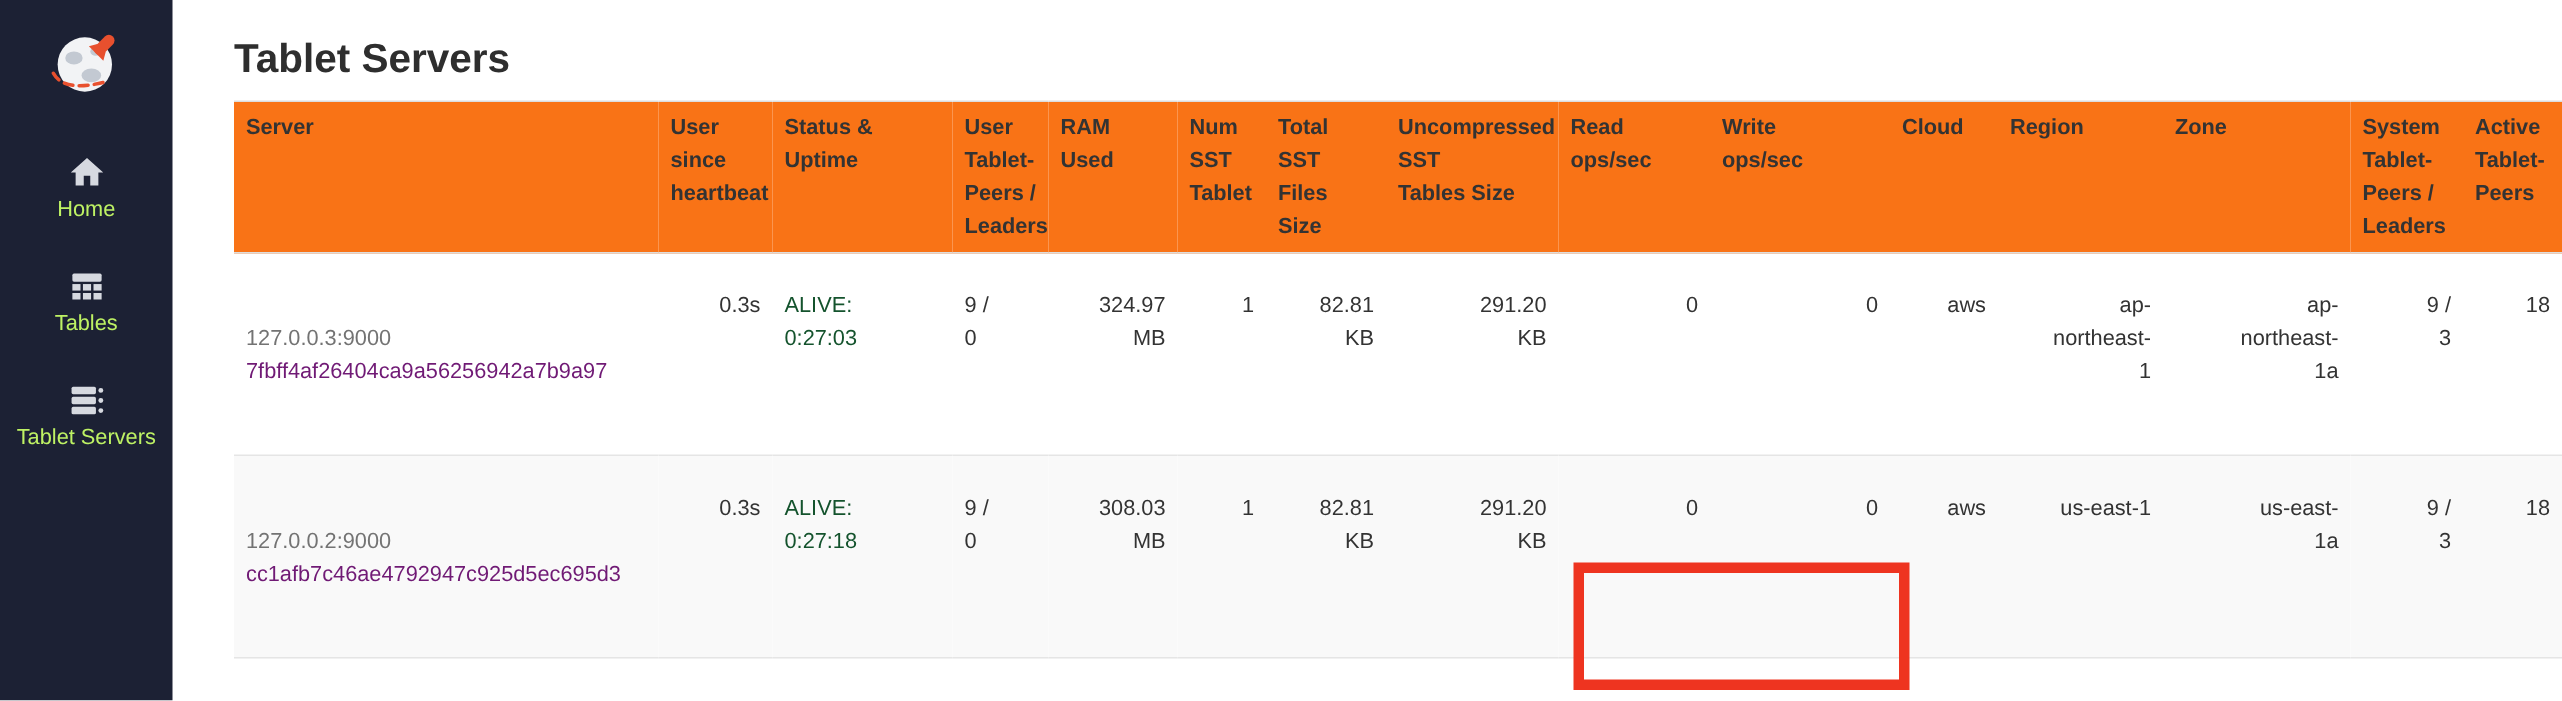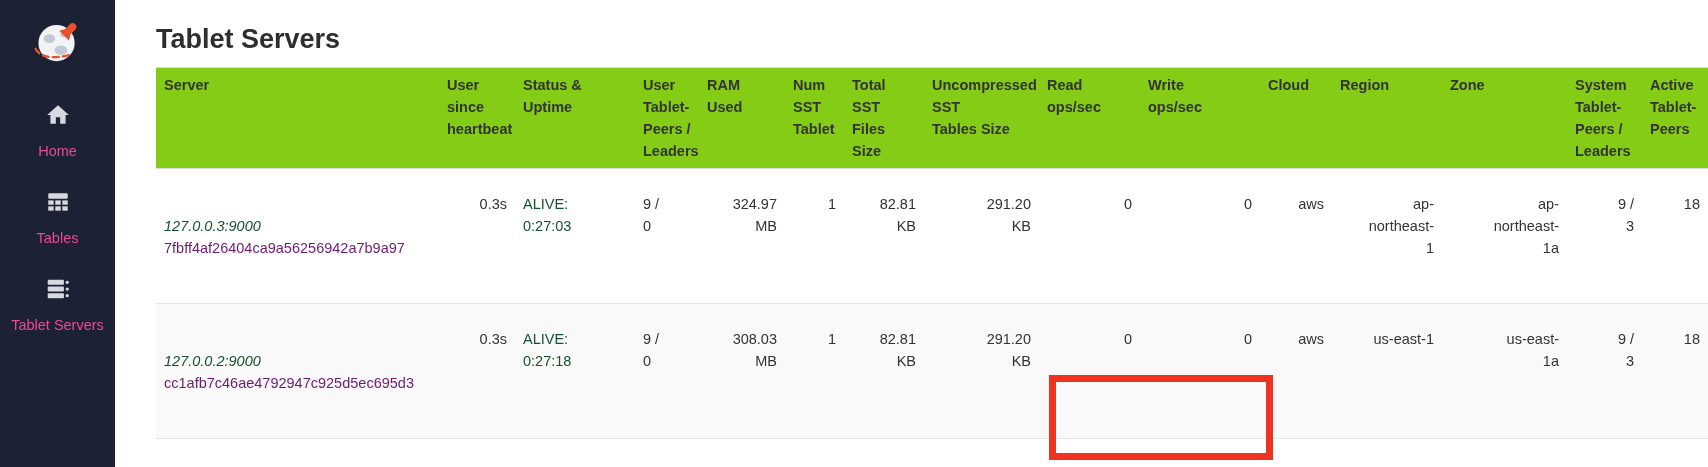--- a/index.html
+++ b/index.html
@@ -18,49 +18,49 @@
     background: #1c2134;
     display: flex; flex-direction: column; align-items: center;
   }
   .logo { margin-top: 14px; width: 58px; height: 58px; }
   .nav { display: flex; flex-direction: column; gap: 30px; margin-top: 30px; align-items: center; }
   .nav-item {
     display: flex; flex-direction: column; align-items: center;
     color: #e2e4ea; cursor: pointer; min-width: 100px;
   }
   .nav-item .icn { width: 26px; height: 26px; color: #d6d9e0; }
-  .nav-item .lbl { margin-top: 15px; font-size: 14.5px; color: #ec4899; white-space: nowrap; }
+  .nav-item .lbl { margin-top: 4px; font-size: 14.5px; color: #bef264; white-space: nowrap; }
 
   
   .main { padding: 24px 0 0 41px; flex: 1; position: relative; }
   .page-title { font-size: 27px; font-weight: 700; color: #2e2e2e; letter-spacing: 0; margin-bottom: 12px; }
 
   table.ts {
     border-collapse: collapse; table-layout: fixed; width: 1552px;
     font-size: 14.5px; line-height: 22px;
     border-top: 1px solid #ddd;
   }
   table.ts th {
-    background: #84cc16;
+    background: #f97316;
     text-align: left; vertical-align: top;
     font-weight: bold; color: #333;
     padding: 6px 8px;
     white-space: pre-line;
     border-bottom: 1px solid #ddd;
   }
   table.ts td {
     vertical-align: top;
     padding: 24px 8px 22px 8px;
     white-space: pre-line;
     border-bottom: 1px solid #e5e5e5;
   }
   table.ts tbody tr.striped { background: #f9f9f9; }
   td.c { text-align: right; }
   td.status { color: #14532d; }
-  a.server-link { color: #14532d; text-decoration: none; cursor: pointer; font-style: italic; }
+  a.server-link { color: #737373; text-decoration: none; cursor: pointer; }
   .uuid { color: #701a75; }
 
   
   .highlight-box {
     position: absolute;
     left: 1049px; top: 375px; width: 224px; height: 85px;
     border: 7px solid #ee3420;
     pointer-events: none;
     background: transparent;
   }

